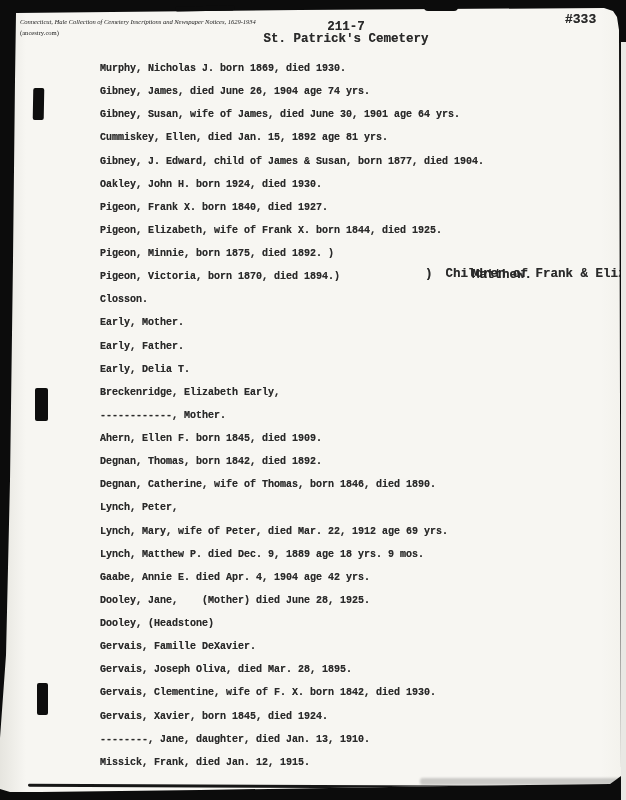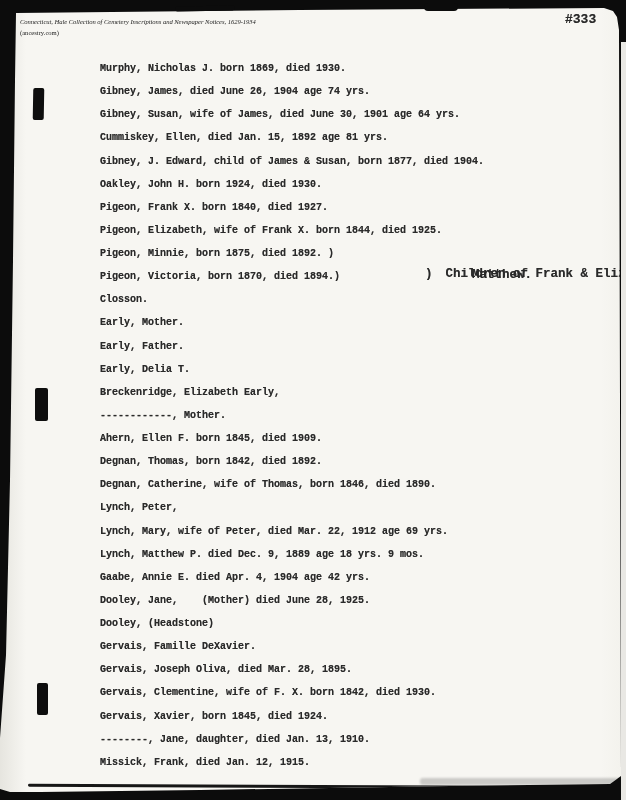--- a/index.html
+++ b/index.html
@@ -80,20 +80,24 @@
 
   <div class="scan-bed-right"></div>
 
   <div class="page">
 
     <div class="meta">
       <div class="meta-title">Connecticut, Hale Collection of Cemetery Inscriptions and Newspaper Notices, 1629-1934</div>
       <div class="meta-src">(ancestry.com)</div>
     </div>
 
+    <div class="head-center typ">
+      <div>211-7</div>
+      <div>St. Patrick's Cemetery</div>
+    </div>
 
     <div class="img-num typ">#333</div>
 
     <div class="records typ"><div>Murphy, Nicholas J. born 1869, died 1930.</div><div>Gibney, James, died June 26, 1904 age 74 yrs.</div><div>Gibney, Susan, wife of James, died June 30, 1901 age 64 yrs.</div><div>Cummiskey, Ellen, died Jan. 15, 1892 age 81 yrs.</div><div>Gibney, J. Edward, child of James &amp; Susan, born 1877, died 1904.</div><div>Oakley, John H. born 1924, died 1930.</div><div>Pigeon, Frank X. born 1840, died 1927.</div><div>Pigeon, Elizabeth, wife of Frank X. born 1844, died 1925.</div><div>Pigeon, Minnie, born 1875, died 1892. )</div><div>Pigeon, Victoria, born 1870, died 1894.)</div><div>Closson.</div><div>Early, Mother.</div><div>Early, Father.</div><div>Early, Delia T.</div><div>Breckenridge, Elizabeth Early,</div><div>------------, Mother.</div><div>Ahern, Ellen F. born 1845, died 1909.</div><div>Degnan, Thomas, born 1842, died 1892.</div><div>Degnan, Catherine, wife of Thomas, born 1846, died 1890.</div><div>Lynch, Peter,</div><div>Lynch, Mary, wife of Peter, died Mar. 22, 1912 age 69 yrs.</div><div>Lynch, Matthew P. died Dec. 9, 1889 age 18 yrs. 9 mos.</div><div>Gaabe, Annie E. died Apr. 4, 1904 age 42 yrs.</div><div>Dooley, Jane,    (Mother) died June 28, 1925.</div><div>Dooley, (Headstone)</div><div>Gervais, Famille DeXavier.</div><div>Gervais, Joseph Oliva, died Mar. 28, 1895.</div><div>Gervais, Clementine, wife of F. X. born 1842, died 1930.</div><div>Gervais, Xavier, born 1845, died 1924.</div><div>--------, Jane, daughter, died Jan. 13, 1910.</div><div>Missick, Frank, died Jan. 12, 1915.</div></div>
 
     <div class="bracket-mid typ">
       <span>)</span><span class="bn-text">Children of Frank &amp; Elizabeth</span>
     </div>
     <div class="bracket-l2 typ">Matthew.</div>
 

